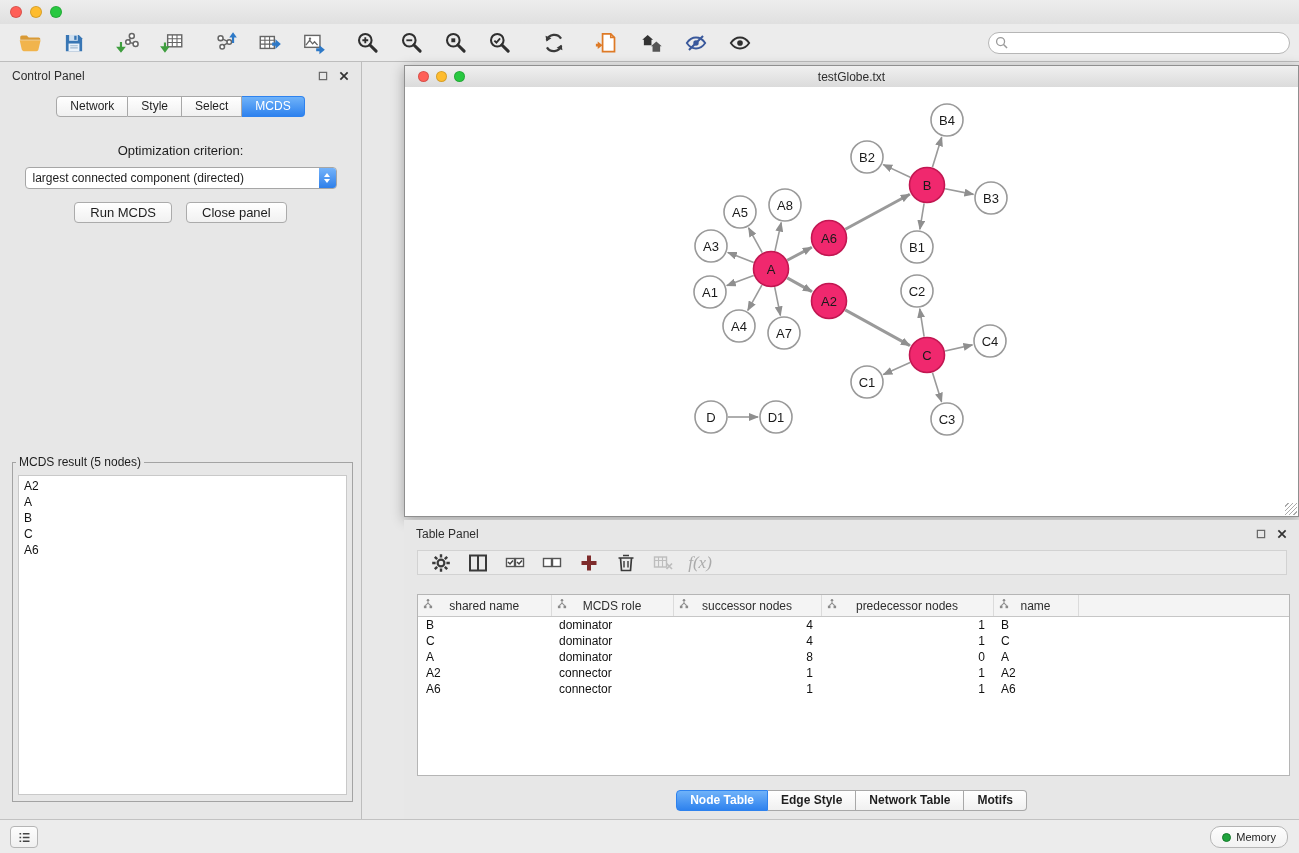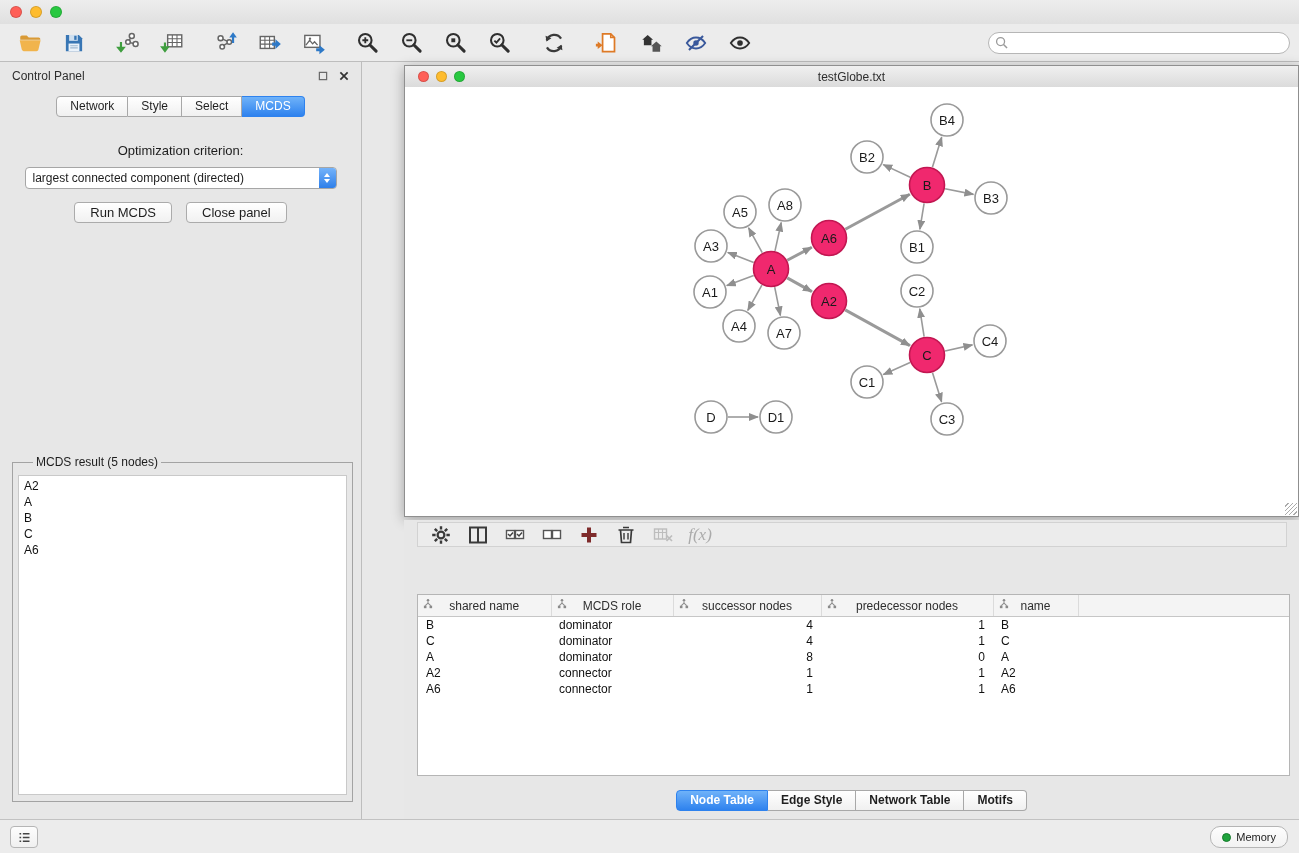--- a/index.html
+++ b/index.html
@@ -49,21 +49,21 @@
                  background:linear-gradient(#74B3FA,#2E7FE9);display:flex;flex-direction:column;
                  align-items:center;justify-content:center;gap:2px;}
   .combo-stepper i{display:block;width:0;height:0;border-left:3.5px solid transparent;border-right:3.5px solid transparent;}
   .combo-stepper .up{border-bottom:4px solid #fff;}
   .combo-stepper .down{border-top:4px solid #fff;}
   .cp-buttons{display:flex;justify-content:center;gap:14px;margin-top:13px;}
   .btn{height:21px;padding:0 15px;background:linear-gradient(#FFFFFF,#F1F1F1);border:1px solid #ABABAB;
        border-radius:4px;font-size:13px;color:#1D1D1D;font-family:inherit;cursor:pointer;}
   .result-fieldset{position:absolute;left:12px;right:8px;top:393px;bottom:18px;margin:0;
                    border:1px solid #A3A3A3;padding:0;background:transparent;}
-  .result-fieldset legend{font-size:12px;color:#1D1D1D;padding:0 3px;margin-left:20px;}
+  .result-fieldset legend{font-size:12px;color:#1D1D1D;padding:0 3px;margin-left:3px;}
   .result-list{position:absolute;left:5px;right:5px;top:6px;bottom:6px;background:#fff;
                border:1px solid #C9C9C9;font-size:12px;color:#111;padding:2px 0 0 5px;overflow:auto;}
   .result-item{line-height:16px;cursor:default;}
 
   
   .net-window{position:absolute;left:404px;top:65px;width:895px;height:452px;background:#15803d;
               border:1px solid #8F8F8F;box-sizing:border-box;box-shadow:0 3px 12px rgba(0,0,0,.3);}
   .net-titlebar{height:21px;background:linear-gradient(#F0F0F0,#DBDBDB);border-bottom:1px solid #ABABAB;
                 position:relative;display:flex;align-items:center;justify-content:center;font-size:12px;color:#2E2E2E;}
   .net-titlebar .traffic{left:13px;top:5px;gap:7px;}
@@ -420,20 +420,31 @@
           <g>
             <circle cx="371" cy="330" r="16" fill="#FFFFFF" stroke="#9A9A9A" stroke-width="1.6"></circle>
             <text x="371" y="330" dy="4.5" text-anchor="middle" font-size="13" fill="#1A1A1A" font-family="Liberation Sans, DejaVu Sans, sans-serif">D1</text>
           </g>
         </svg>
       <div class="resize-corner"></div>
     </div>
   </div>
 
   <div class="table-panel">
+    <div class="panel-header">
+      <span>Table Panel</span>
+      <span class="win-controls">
+        <svg viewBox="0 0 11 11" width="10" height="10">
+            <rect x="1.5" y="1.5" width="8" height="8" fill="none" stroke="#666" stroke-width="1.3"></rect>
+          </svg>
+        <svg viewBox="0 0 11 11" width="10" height="10">
+            <path d="M1.5 1.5l8 8M9.5 1.5l-8 8" stroke="#333" stroke-width="1.9"></path>
+          </svg>
+      </span>
+    </div>
 
     <div class="tp-toolbar">
         <div class="tb-btn">
           <svg viewBox="0 0 24 24" width="24" height="24">
             <circle cx="12" cy="12" r="3.4" fill="none" stroke="#3A3A3A" stroke-width="2.2"></circle>
             <g stroke="#3A3A3A" stroke-width="2.4">
               <path d="M12 3.2v3.4M12 17.4v3.4M3.2 12h3.4M17.4 12h3.4M5.8 5.8l2.4 2.4M15.8 15.8l2.4 2.4M18.2 5.8l-2.4 2.4M8.2 15.8l-2.4 2.4"></path>
             </g>
           </svg>
         </div>

